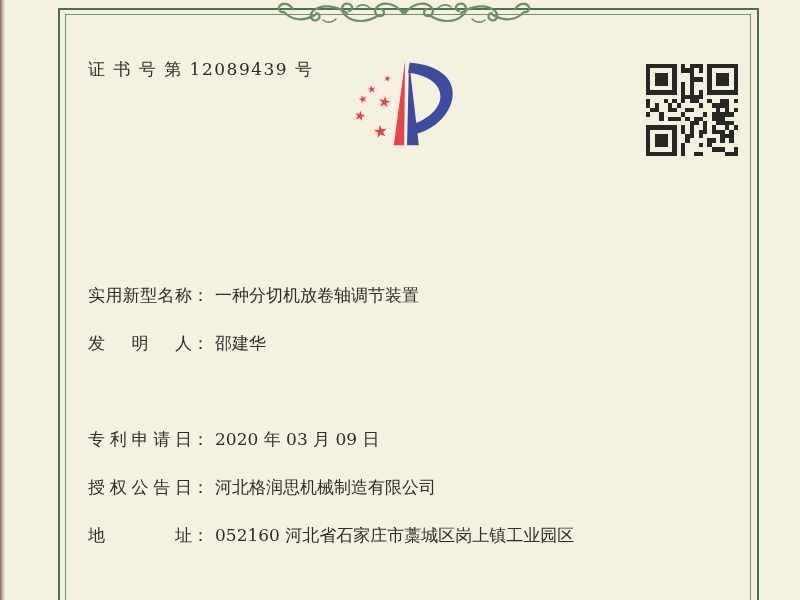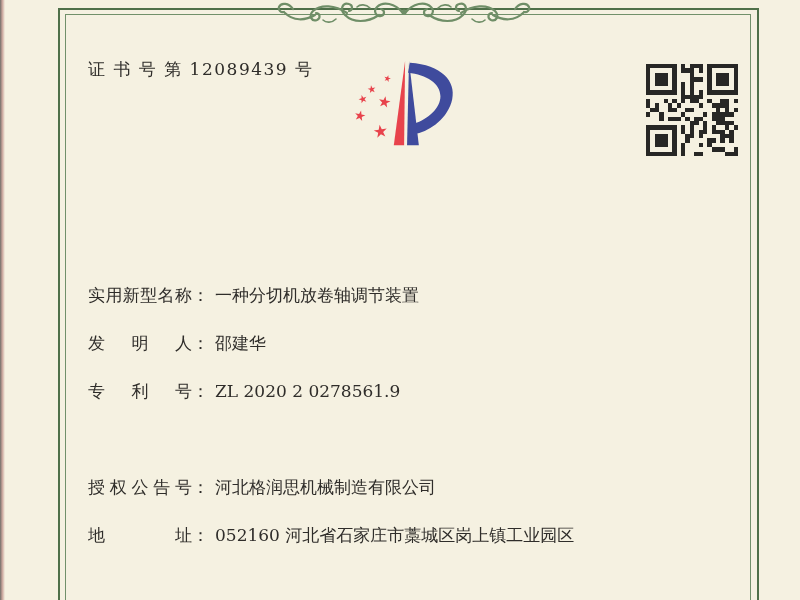--- a/index.html
+++ b/index.html
@@ -325,23 +325,23 @@
       <rect x="20" y="20" width="1" height="1" fill="#272725"></rect>
     </svg>
 
 
   <div class="field-row row-1">
     <span class="field-label">实用新型名称</span><span class="field-colon">：</span><span class="field-value">一种分切机放卷轴调节装置</span>
   </div>
   <div class="field-row row-2">
     <span class="field-label">发明人</span><span class="field-colon">：</span><span class="field-value">邵建华</span>
   </div>
-  <div class="field-row row-3">
-    <span class="field-label">专利号</span><span class="field-colon">：</span><span class="field-value">ZL 2020 2 0278561.9</span>
+  <div class="field-row row-4">
+    <span class="field-label">专利申请日</span><span class="field-colon">：</span><span class="field-value">2020 年 03 月 09 日</span>
   </div>
   <div class="field-row row-5">
-    <span class="field-label">授权公告号</span><span class="field-colon">：</span><span class="field-value">河北格润思机械制造有限公司</span>
+    <span class="field-label">授权公告日</span><span class="field-colon">：</span><span class="field-value">河北格润思机械制造有限公司</span>
   </div>
   <div class="field-row row-6">
     <span class="field-label">地址</span><span class="field-colon">：</span><span class="field-value">052160 河北省石家庄市藁城区岗上镇工业园区</span>
   </div>
 
 </div>
 
 </body></html>

